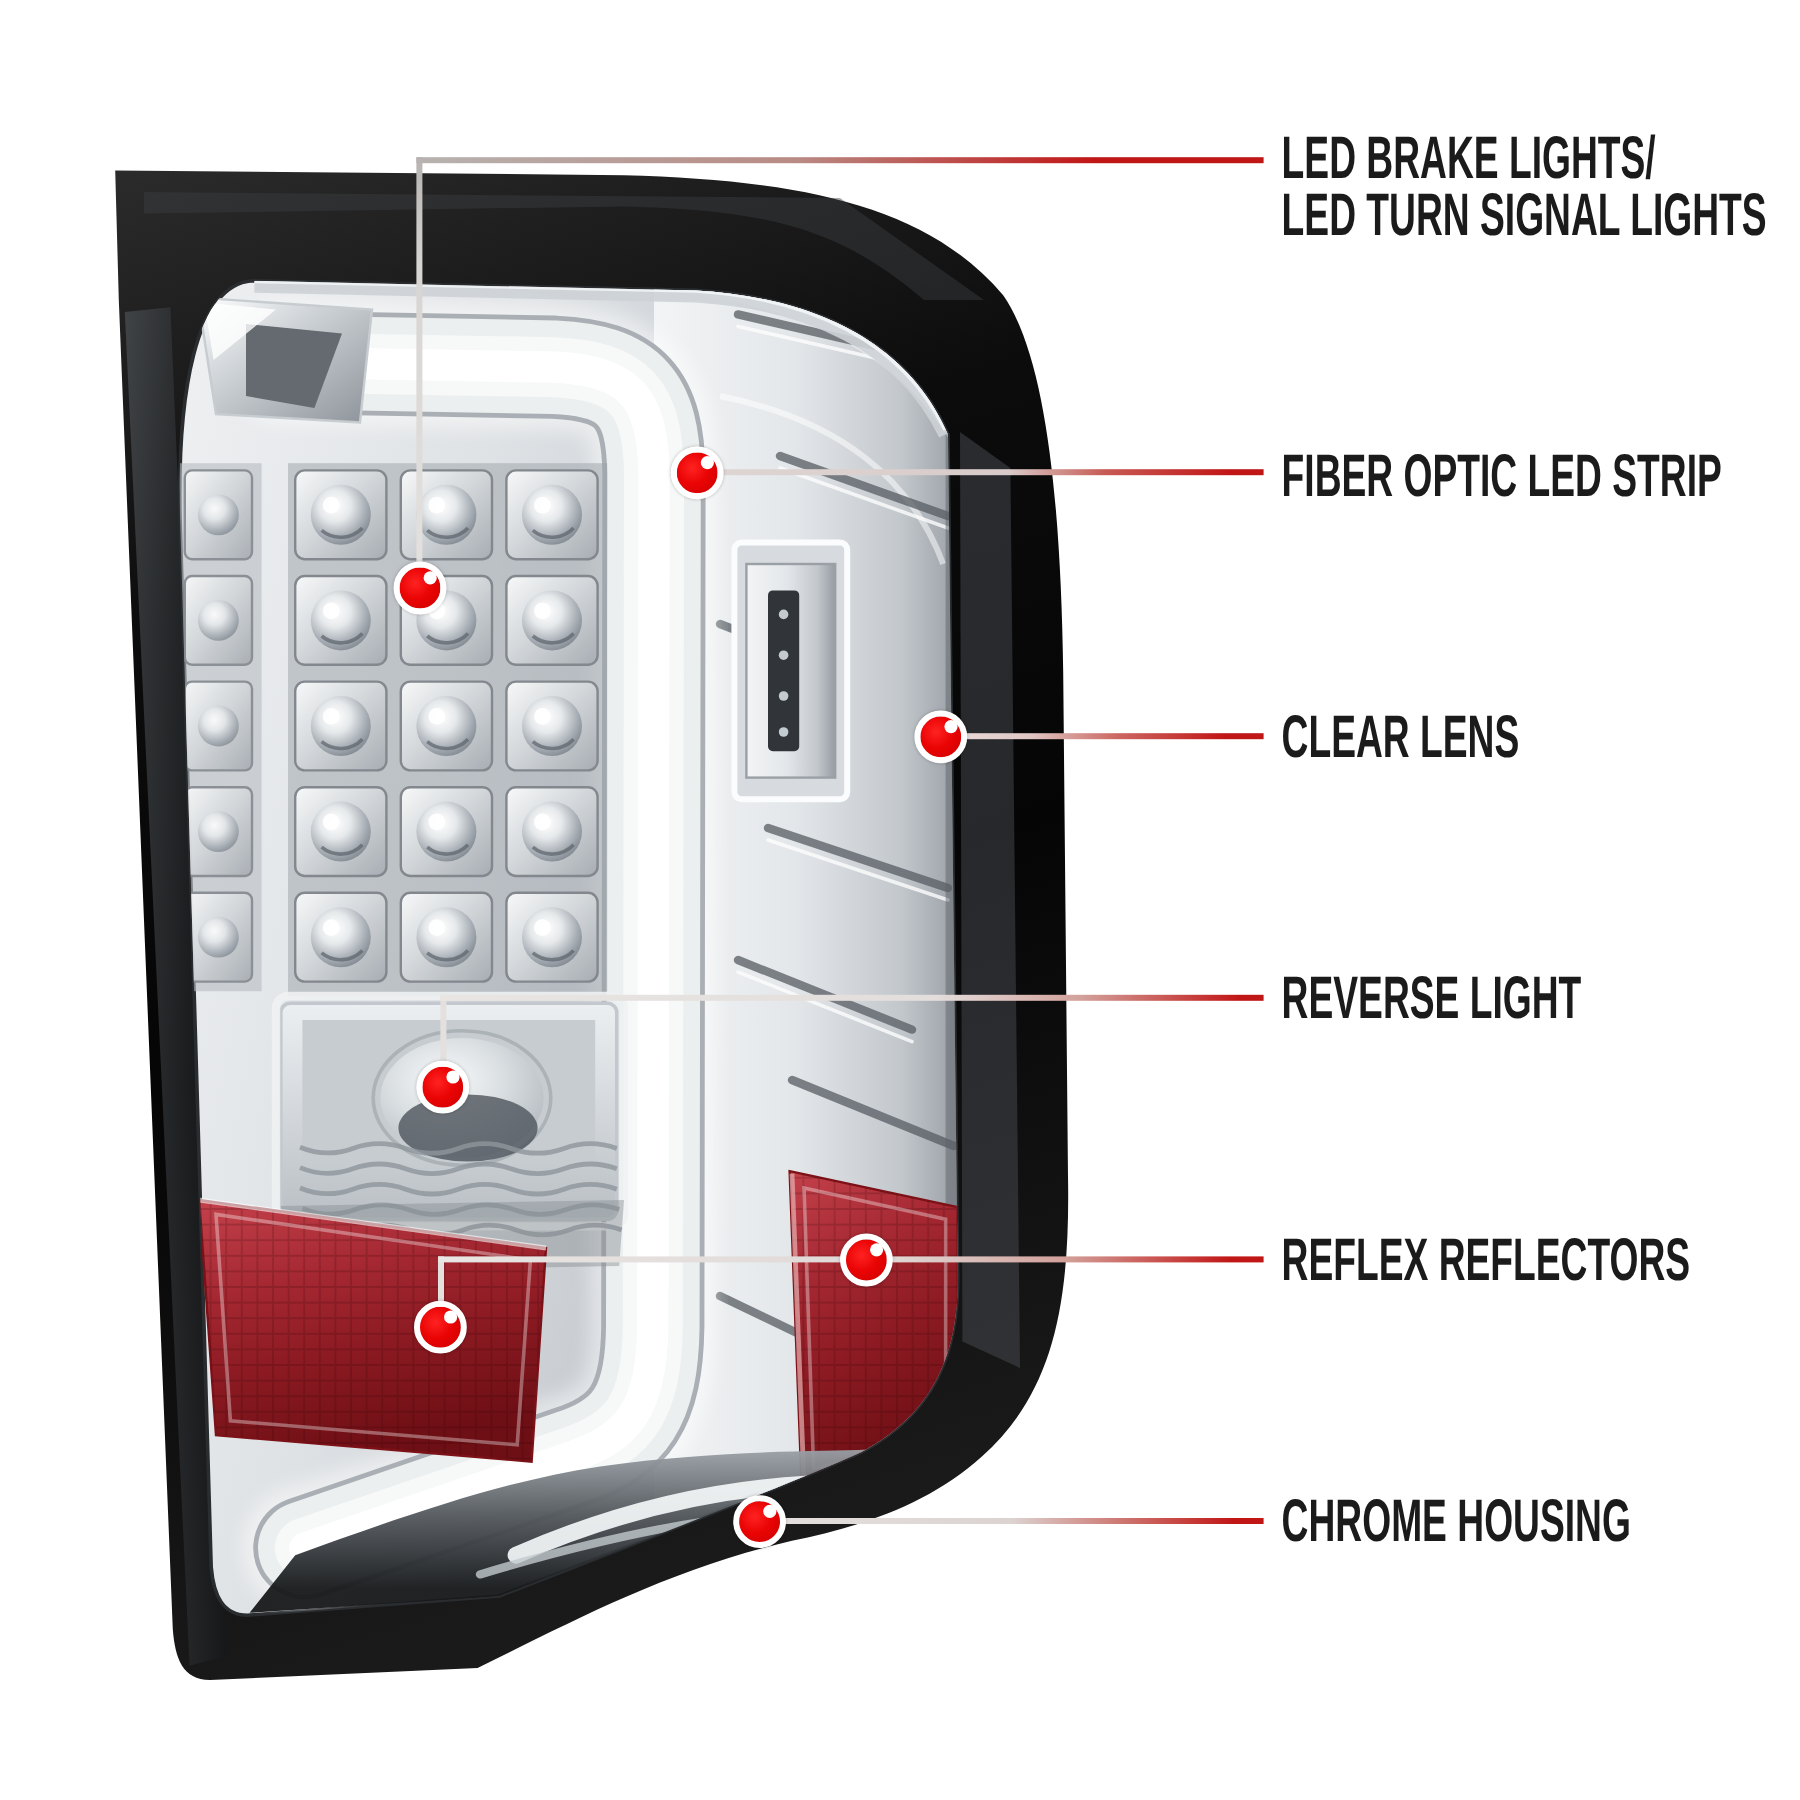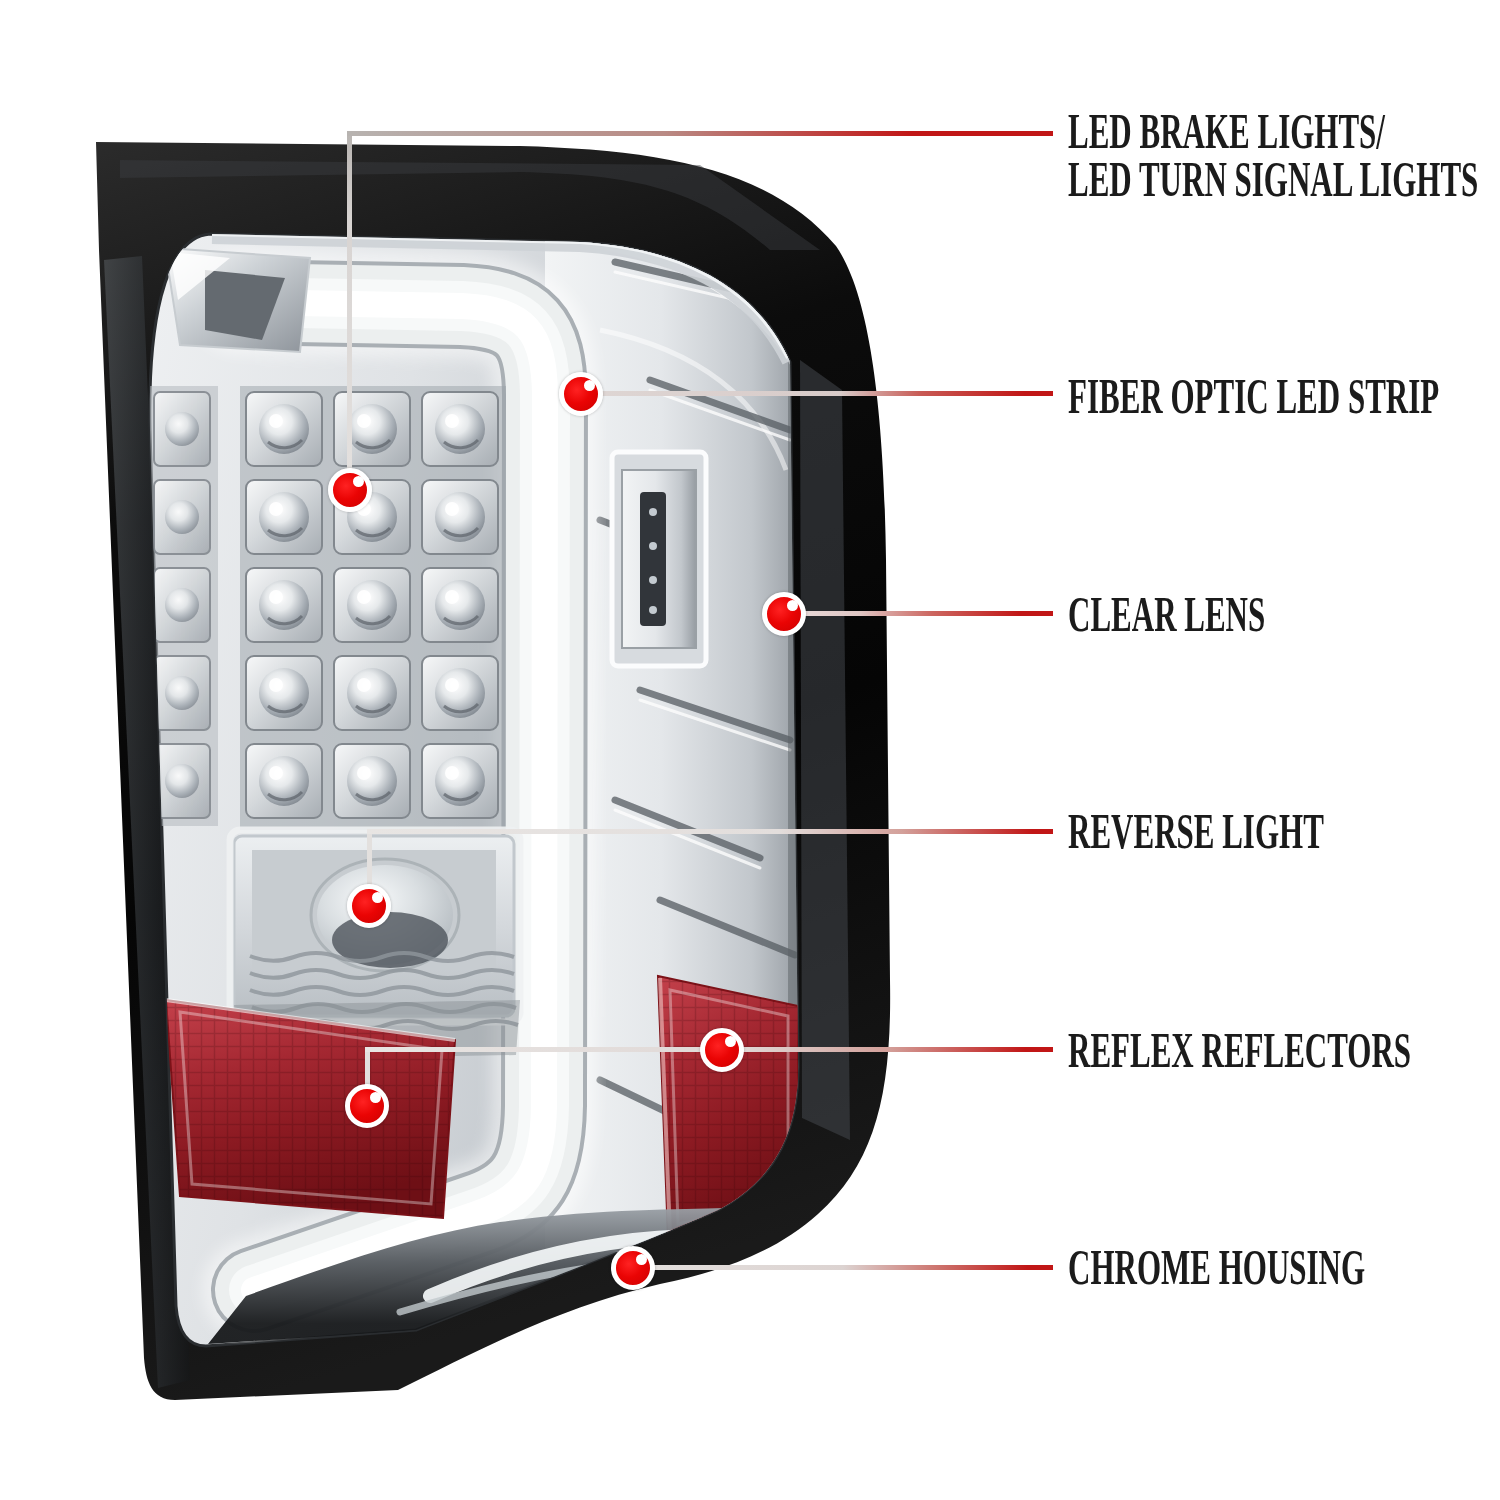--- a/index.html
+++ b/index.html
@@ -1,17 +1,17 @@
 <!DOCTYPE html>
 <html><head>
 <meta charset="utf-8">
 <style>
   html,body{margin:0;padding:0;background:#ffffff;}
   .stage{position:relative;width:1500px;height:1500px;background:#ffffff;overflow:hidden;
-         font-family:Liberation Serif, serif;}
+         font-family:Liberation Sans, sans-serif;}
   .photo{position:absolute;left:0;top:0;z-index:1;}
 
   
   .cline{position:absolute;z-index:5;}
   .l1v{left:347px;top:131px;width:5px;height:361px;background:linear-gradient(180deg,#b7b3b0 0%,#d8d4d2 25%,#e4e1df 100%);}
   .l1h{left:347px;top:131px;width:706px;height:5px;background:linear-gradient(90deg,#b7b3b0 0%,#b98a84 45%,#c11616 80%,#c11616 100%);}
   .l2h{left:581px;top:391px;width:472px;height:5px;background:linear-gradient(90deg,#ded6d4 0%,#d8cbc9 55%,#c85a54 72%,#c11616 94%);}
   .l3h{left:784px;top:611px;width:269px;height:5px;background:linear-gradient(90deg,#eadedd 0%,#dfc6c4 28%,#cc6660 55%,#c11616 88%);}
   .l4v{left:367px;top:829px;width:5px;height:79px;background:#e3e0de;}
   .l4h{left:367px;top:829px;width:686px;height:5px;background:linear-gradient(90deg,#e8e5e3 0%,#e3dedc 60%,#d3a09a 78%,#c11616 97%);}

